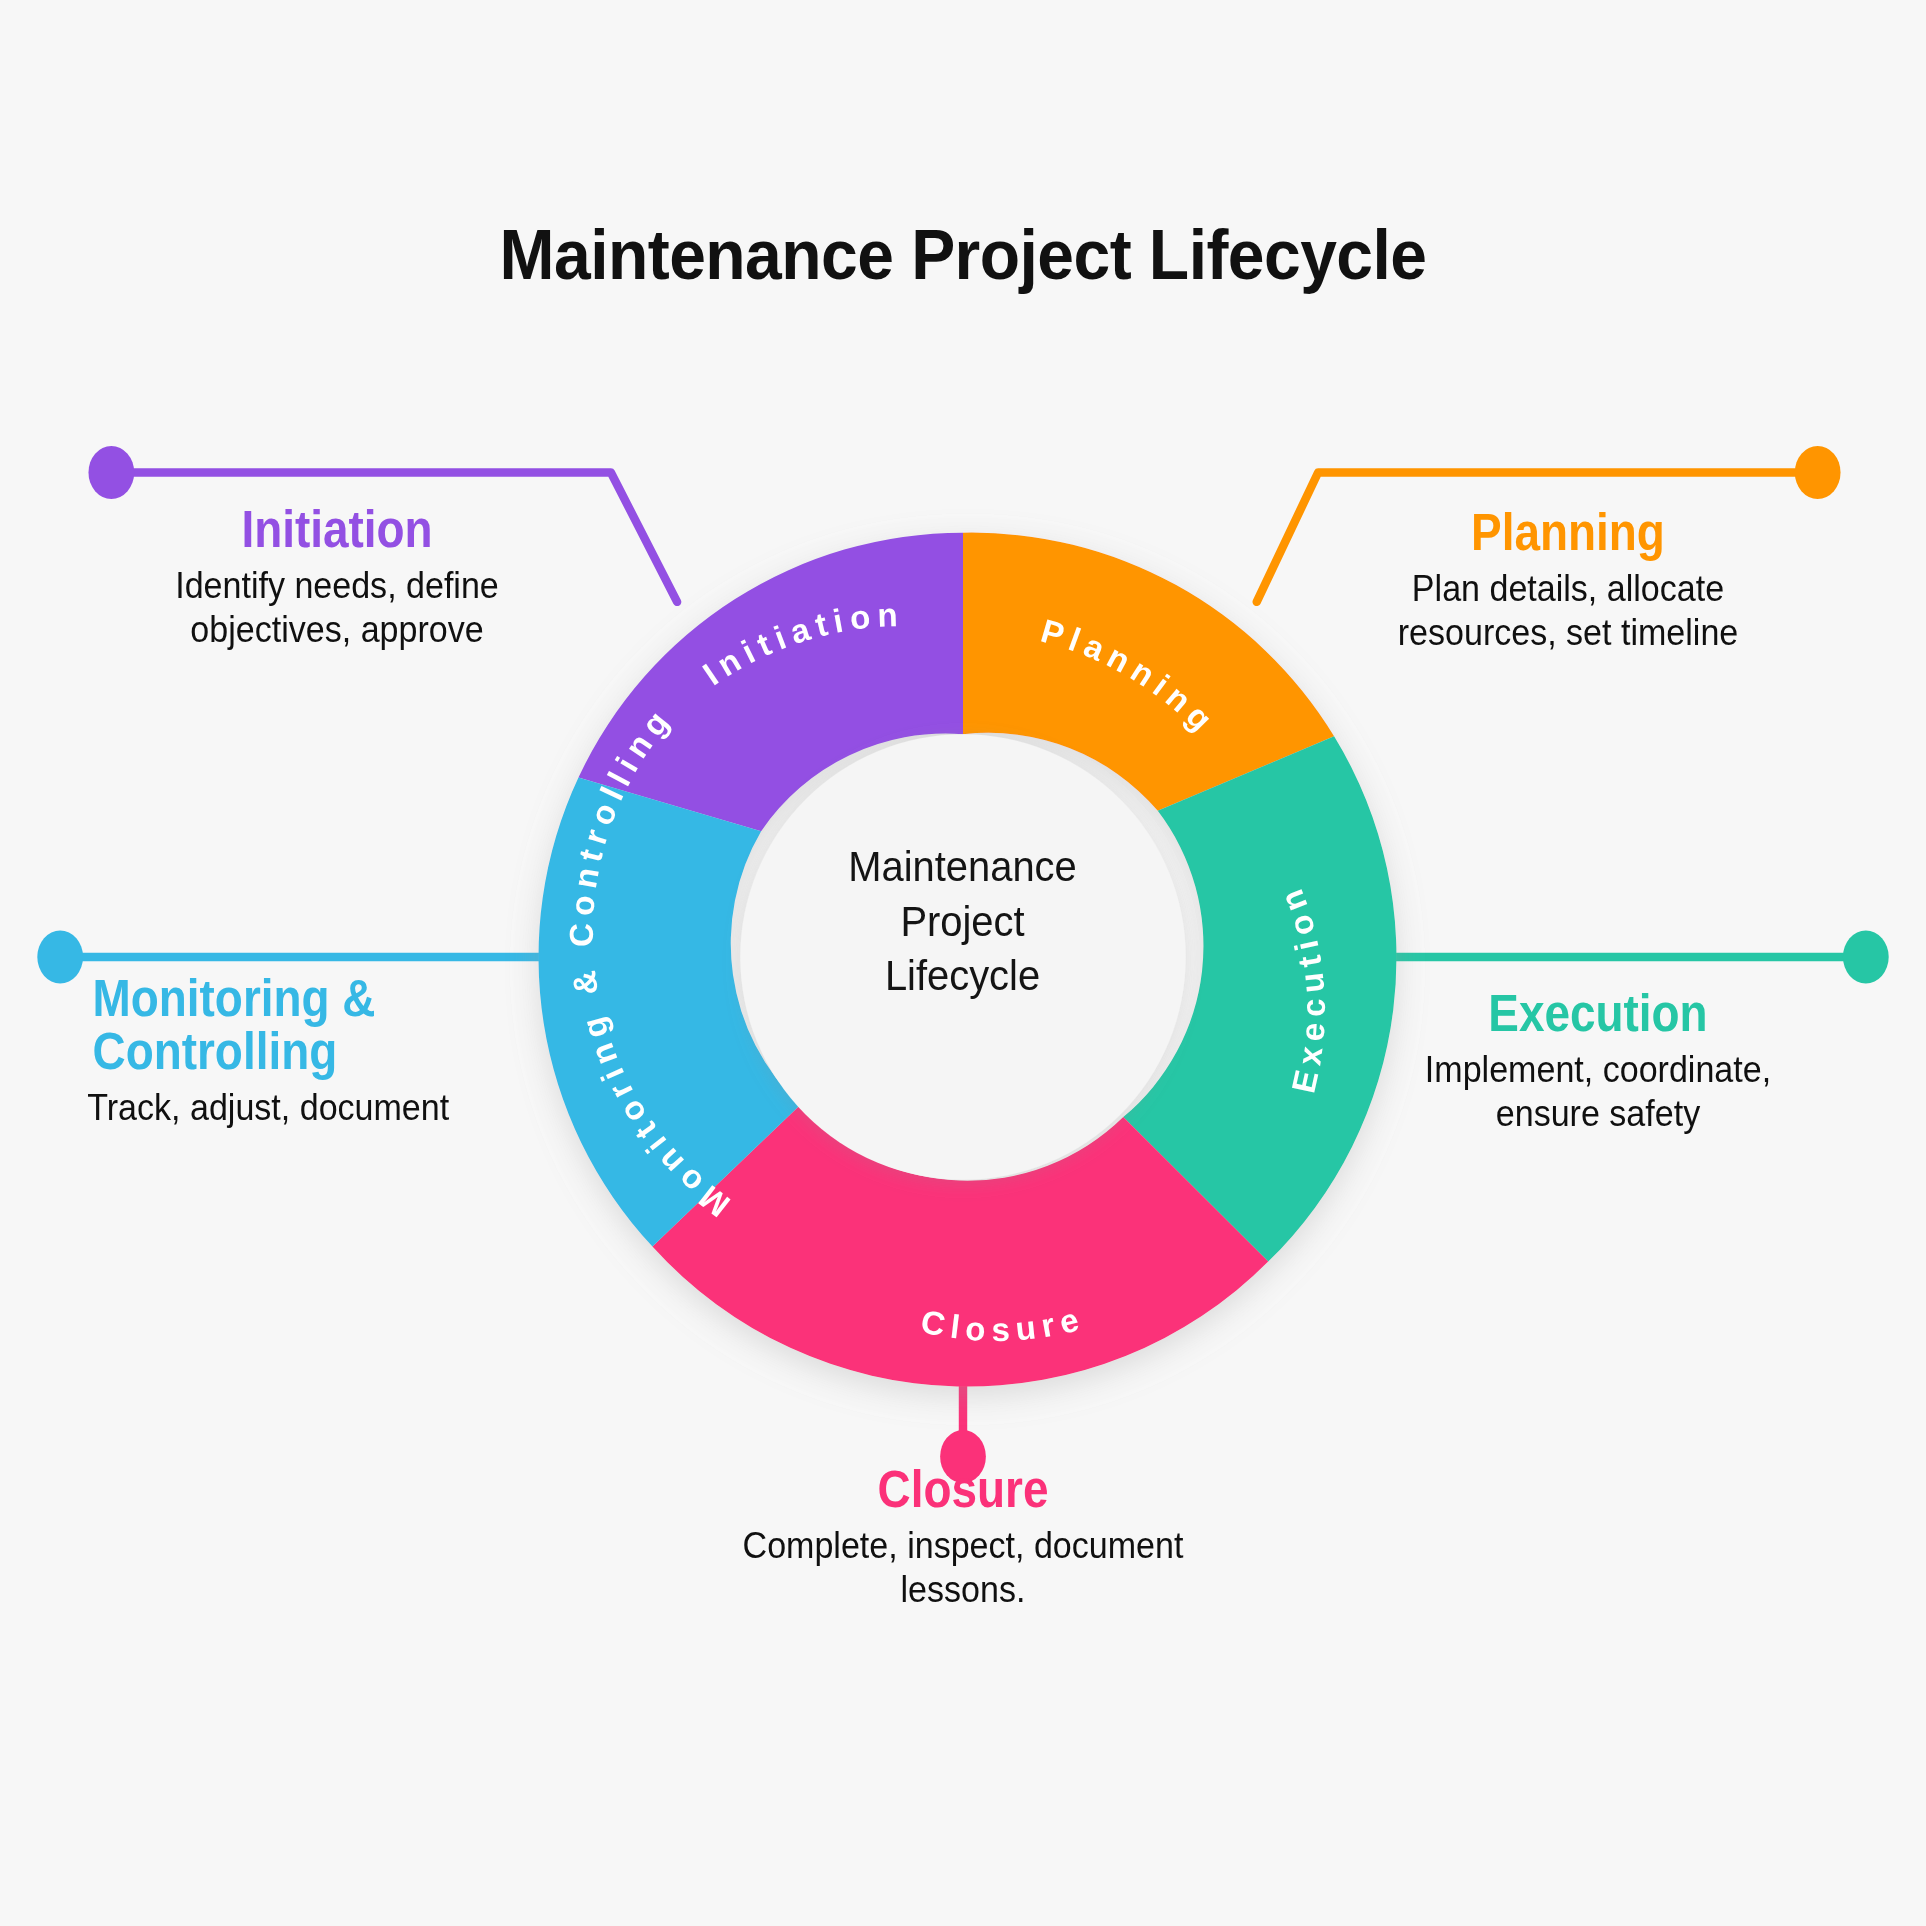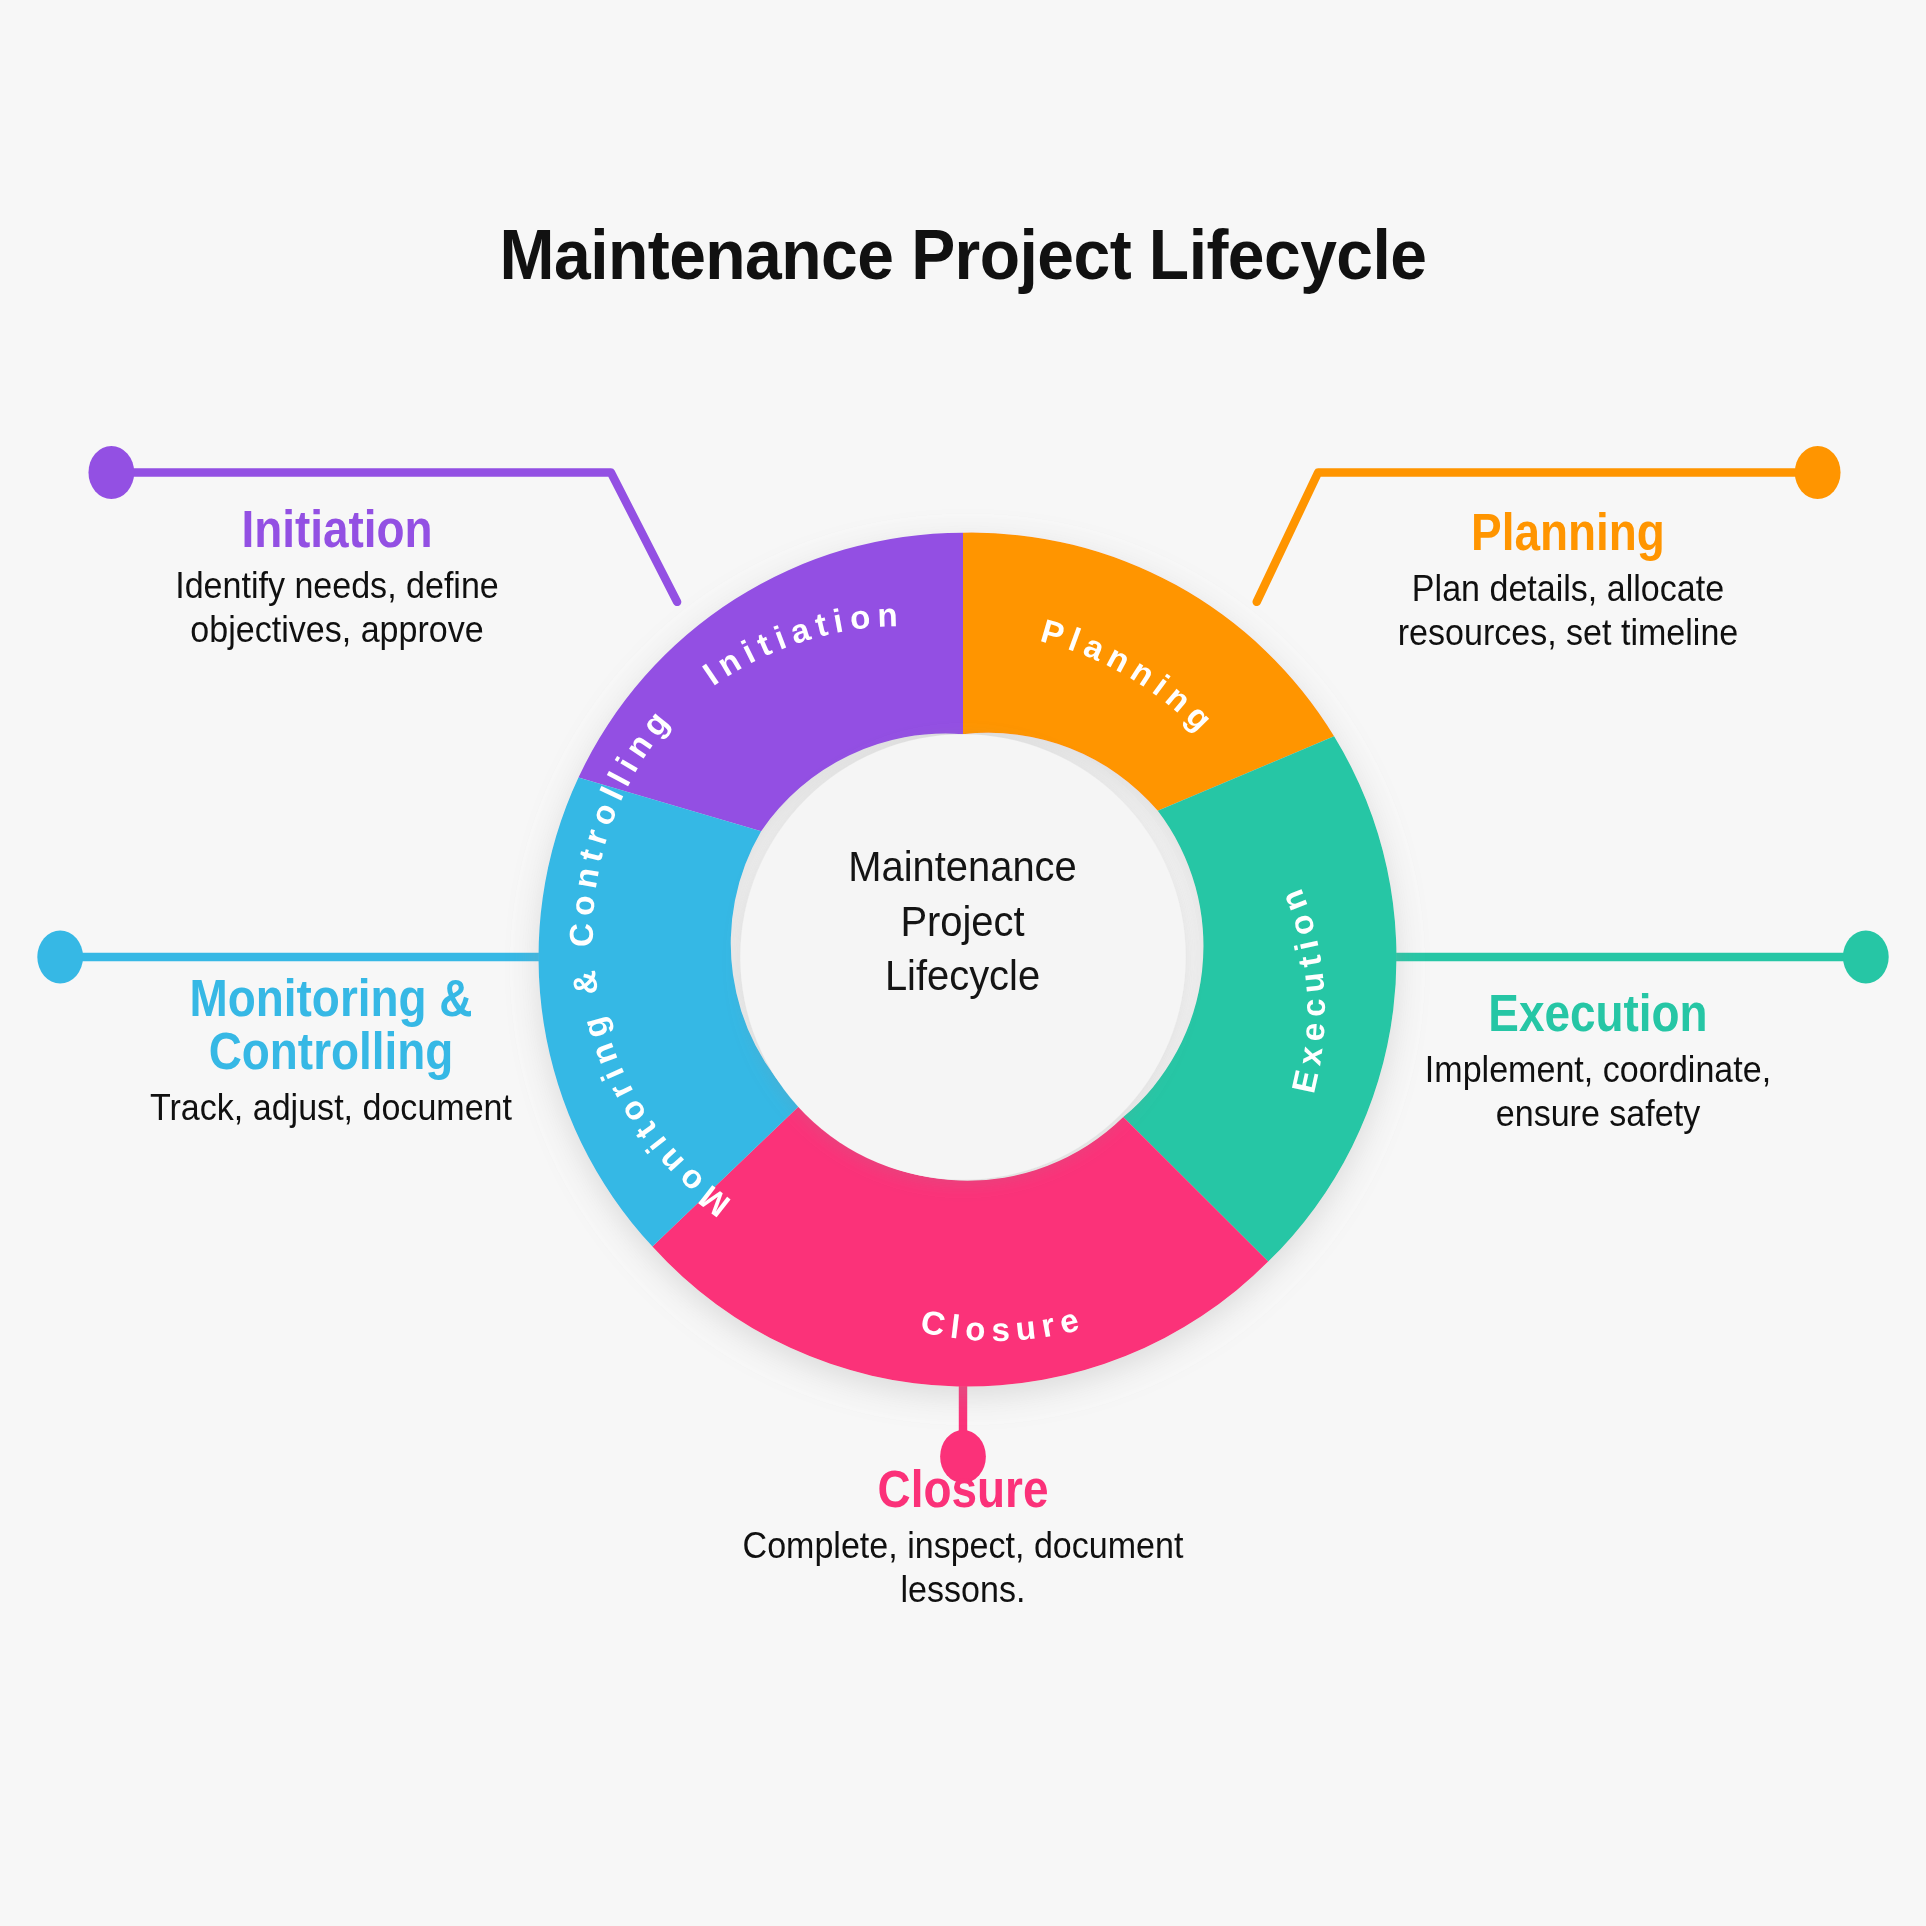--- a/index.html
+++ b/index.html
@@ -46,21 +46,21 @@
 
   
   .co-initiation{left:90px;top:503px;width:494px;text-align:center;}
   .co-initiation .c-title{color:#9350E3;transform-origin:center;}
   .co-initiation .c-desc{transform-origin:center;}
 
   .co-planning{left:1327px;top:506px;width:482px;text-align:center;}
   .co-planning .c-title{color:#FF9500;transform-origin:center;}
   .co-planning .c-desc{transform-origin:center;}
 
-  .co-monitoring{left:66px;top:972px;width:530px;text-align:center;}
+  .co-monitoring{left:66px;top:972px;width:530px;text-align:left;}
   .co-monitoring .c-title{color:#36B8E5;transform-origin:center;}
   .co-monitoring .c-desc{transform-origin:center;}
 
   .co-execution{left:1348px;top:987px;width:500px;text-align:center;}
   .co-execution .c-title{color:#26C6A5;transform-origin:center;}
   .co-execution .c-desc{transform-origin:center;}
 
   .co-closure{left:656px;top:1463px;width:614px;text-align:center;}
   .co-closure .c-title{color:#FB3179;transform-origin:center;}
   .co-closure .c-desc{transform-origin:center;}

